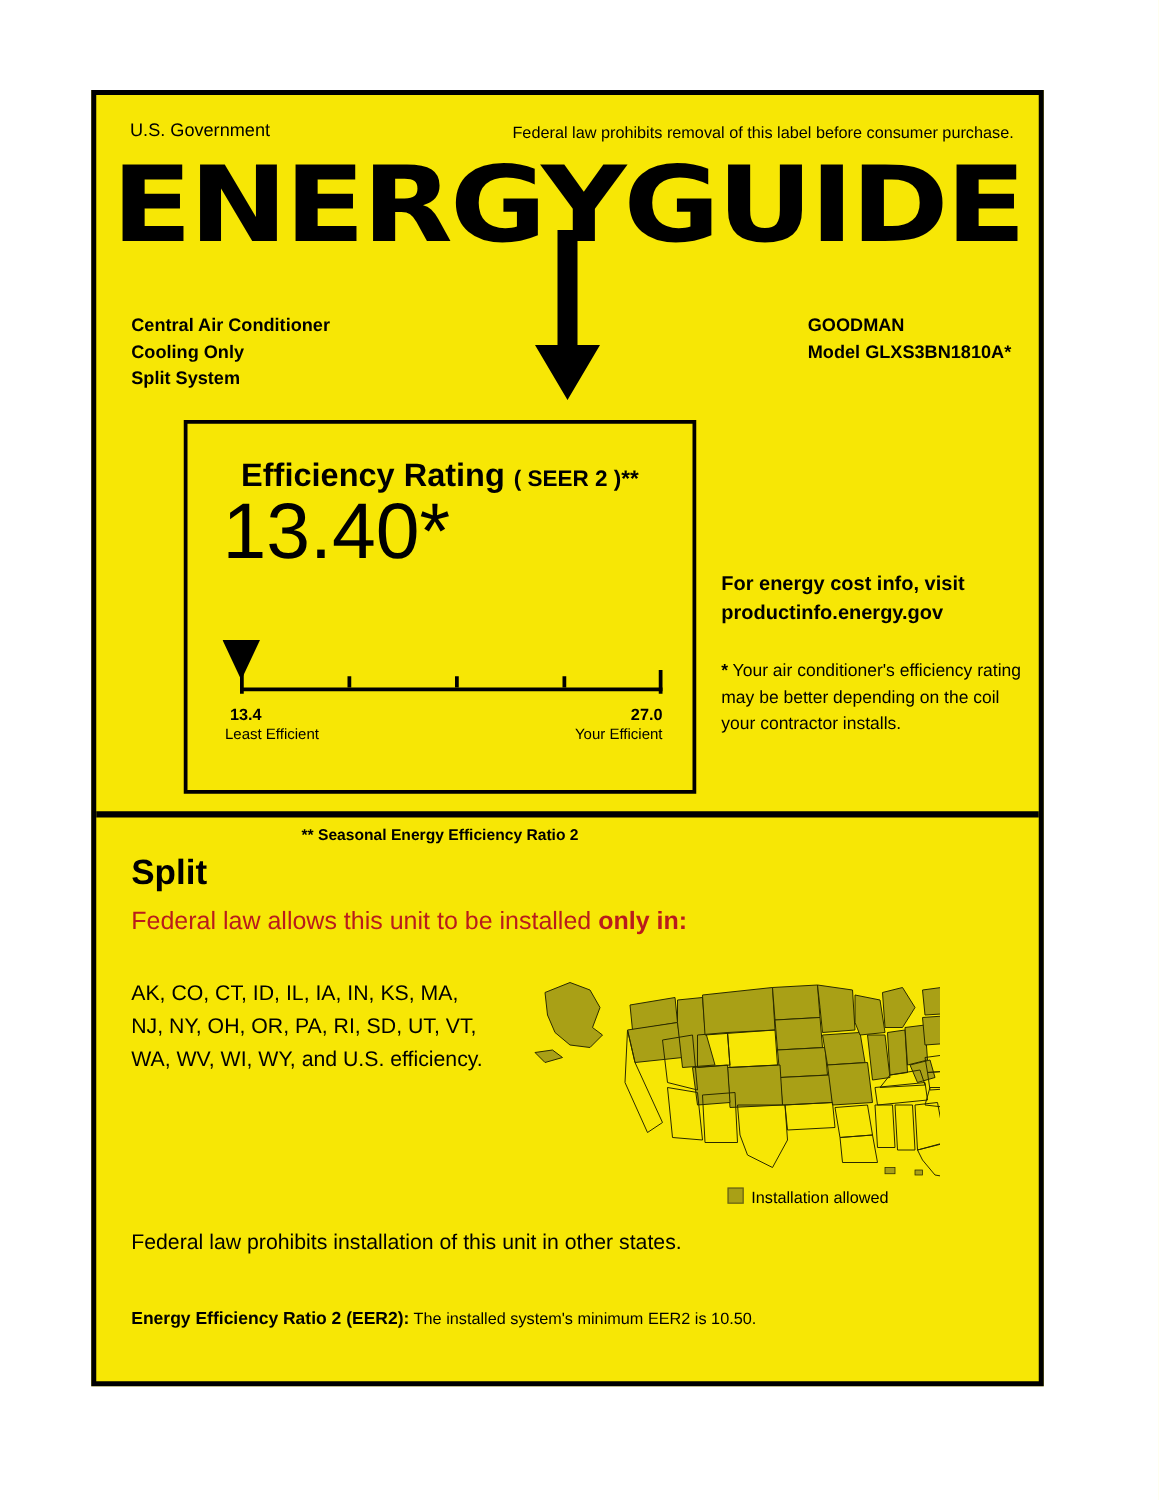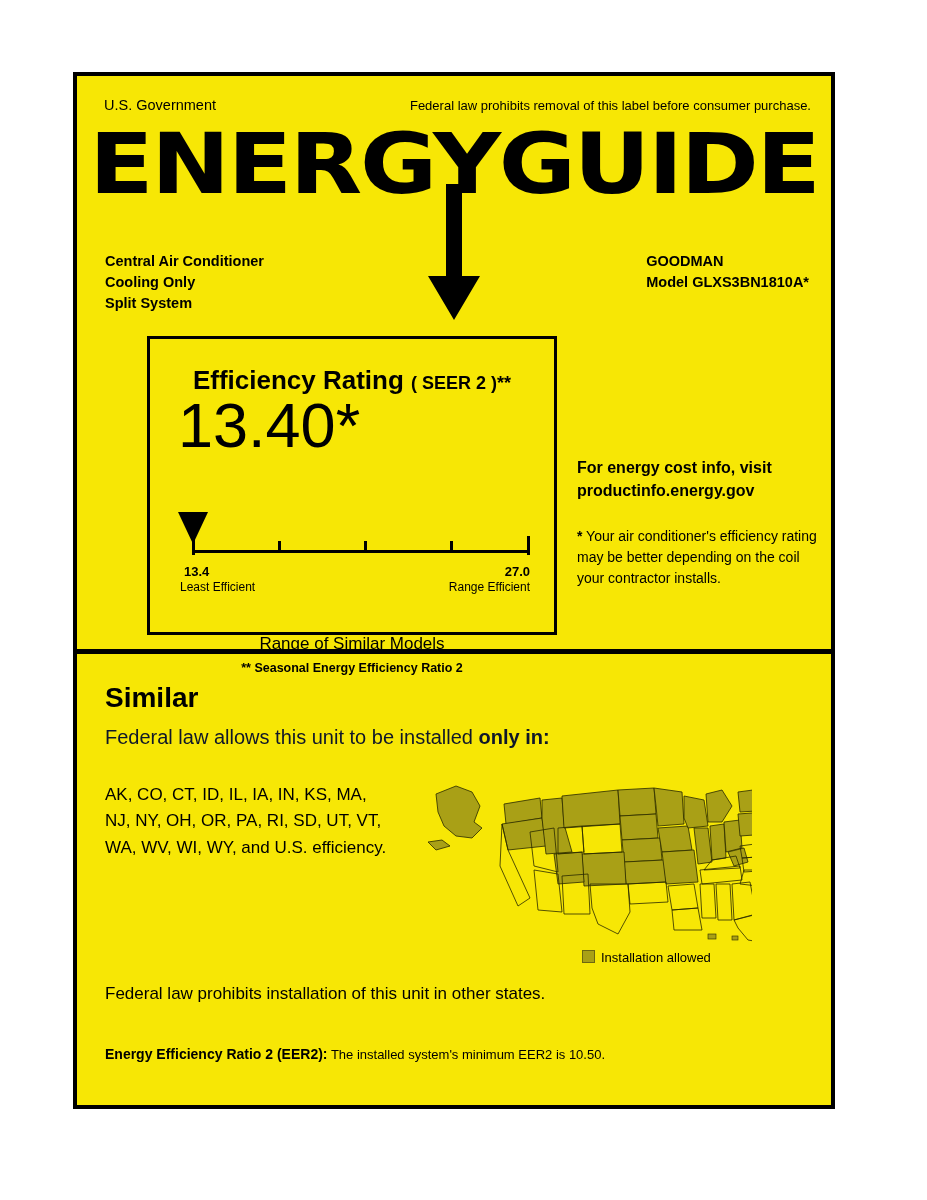--- a/index.html
+++ b/index.html
@@ -219,21 +219,21 @@
     top: 28px;
     font-size: 28px;
     font-weight: bold;
     color: #000;
   }
   .fed-allows {
     position: absolute;
     left: 28px;
     top: 72px;
     font-size: 20px;
-    color: #0f172a;
+    color: #b91c1c;
   }
   .fed-allows b { font-weight: bold; }
   .states {
     position: absolute;
     left: 28px;
     top: 128px;
     width: 360px;
     font-size: 17px;
     line-height: 1.55;
     color: #000;
@@ -317,42 +317,41 @@
         </svg>
         <div class="scale-line"></div>
         <div class="tick end" style="left:14px;"></div>
         <div class="tick mid" style="left:100px;"></div>
         <div class="tick mid" style="left:186px;"></div>
         <div class="tick mid" style="left:272px;"></div>
         <div class="tick end" style="left:349px;"></div>
         <div class="scale-label-left">13.4</div>
         <div class="scale-sub-left">Least Efficient</div>
         <div class="scale-label-right">27.0</div>
-        <div class="scale-sub-right">Range Efficient</div>
+        <div class="scale-sub-right">Your Efficient</div>
       </div>
 
-      <div class="range-text">Range of Similar Models</div>
       <div class="seer-footnote">** Seasonal Energy Efficiency Ratio 2</div>
     </div>
 
     <div class="energy-cost">
       <div>For energy cost info, visit</div>
       <div>productinfo.energy.gov</div>
     </div>
 
     <div class="star-note">
       <b>*</b>
       <span>Your air conditioner's efficiency rating may be better depending on the coil your contractor installs.</span>
     </div>
 
   </div>
 
   <div class="bottom-section">
 
-    <div class="notice">Similar</div>
+    <div class="notice">Split</div>
 
     <div class="fed-allows">
       <span>Federal law allows this unit to be installed </span><b>only in:</b>
     </div>
 
     <div class="states">
       <div>AK, CO, CT, ID, IL, IA, IN, KS, MA,</div>
       <div>NJ, NY, OH, OR, PA, RI, SD, UT, VT,</div>
       <div>WA, WV, WI, WY, and U.S. efficiency.</div>
     </div>

